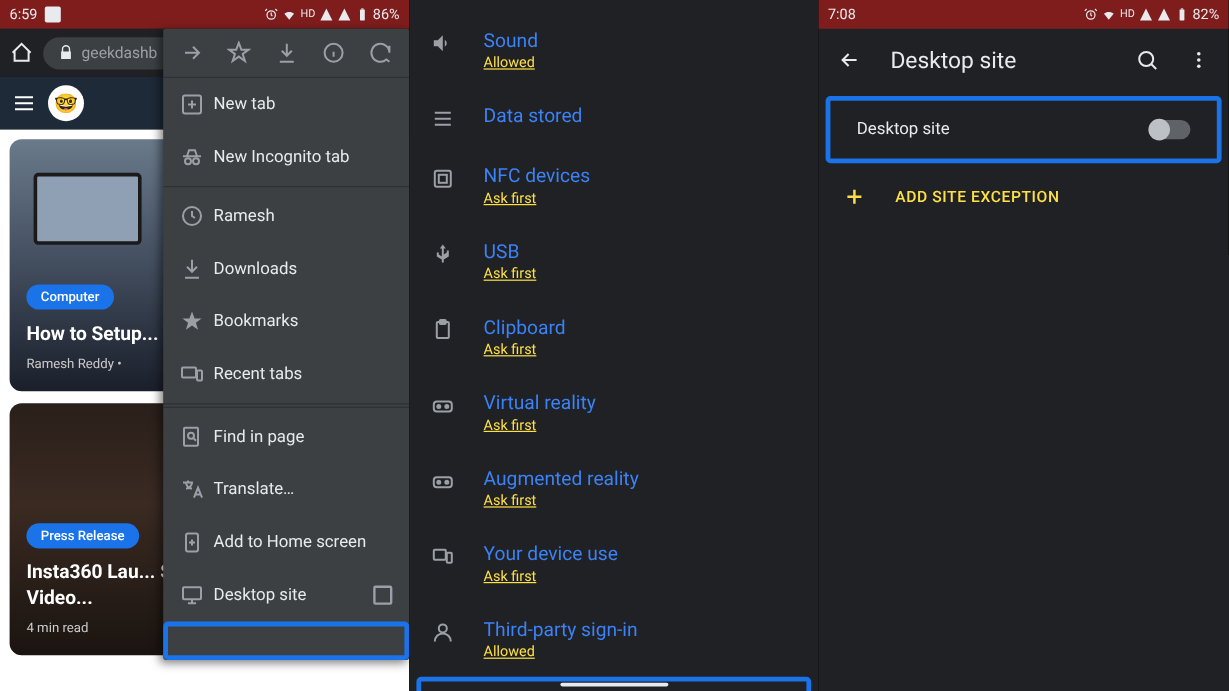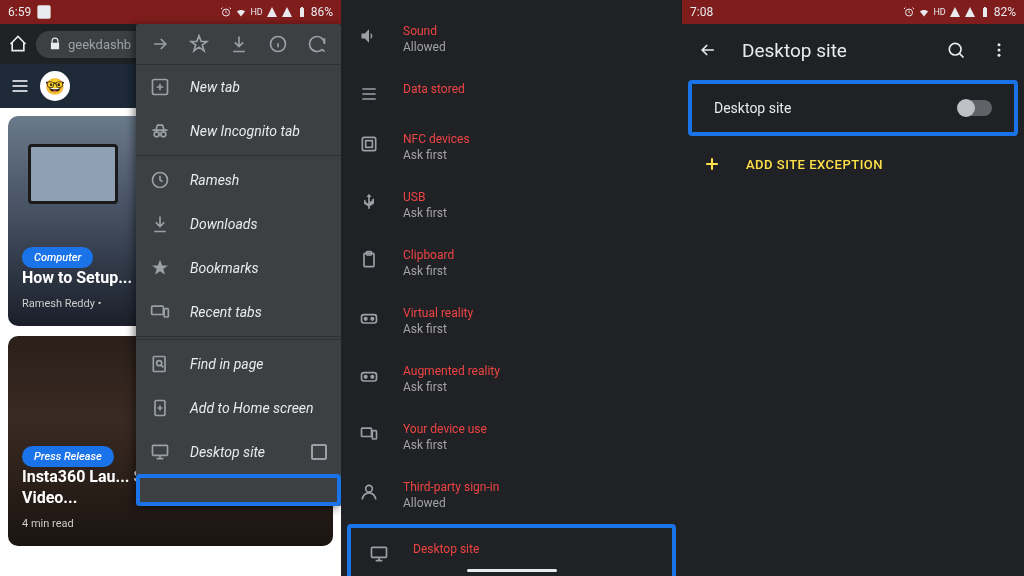--- a/index.html
+++ b/index.html
@@ -21,45 +21,45 @@
     .url-pill svg { color: #e8eaed; }
 
     .site-header { background: #1e2a38; height: 44px; display: flex; align-items: center; gap: 10px; padding: 0 10px; }
     .hamburger { color: #fff; }
     .logo-circle { width: 30px; height: 30px; background: #fff; border-radius: 50%; display: flex; align-items: center; justify-content: center; }
 
     .article-area { background: #fff; padding: 8px; height: 468px; }
     .card { position: relative; height: 210px; border-radius: 10px; margin-bottom: 10px; padding: 16px 14px; display: flex; flex-direction: column; justify-content: flex-end; color: #fff; overflow: hidden; }
     .card1 { background: linear-gradient(to bottom, #6a7a8a 0%, #4a5668 40%, #1a1f2a 100%); }
     .card2 { background: linear-gradient(to bottom, #2a1f1a 0%, #3a2a22 40%, #1a1410 100%); }
-    .tag { display: inline-block; padding: 4px 12px; border-radius: 12px; font-size: 11px; font-weight: 500; width: fit-content; font-style: italic; }
+    .tag { display: inline-block; padding: 4px 12px; border-radius: 12px; font-size: 11px; font-weight: 500; margin-bottom: 10px; width: fit-content; }
     .tag-blue { background: #1a73e8; color: #fff; }
     .card h3 { font-size: 16px; font-weight: 700; line-height: 1.3; margin-bottom: 8px; }
     .card .meta { font-size: 11px; color: #ccc; }
     .monitor { position: absolute; top: 28px; left: 20px; width: 90px; height: 60px; background: #8fa0b5; border: 3px solid #1a1a1a; border-radius: 4px; }
 
     
     .chrome-menu { position: absolute; top: 24px; right: 0; width: 205px; background: #3c4043; z-index: 10; border-radius: 2px; box-shadow: -2px 2px 8px rgba(0,0,0,0.5); }
     .menu-header { display: flex; justify-content: space-between; align-items: center; padding: 10px 14px; border-bottom: 1px solid #2e3134; }
     .menu-header svg, .menu-header span { color: #9aa0a6; }
-    .menu-item { display: flex; align-items: center; gap: 20px; padding: 12px 14px; color: #e8eaed; font-size: 14px; position: relative; font-style: italic; }
+    .menu-item { display: flex; align-items: center; gap: 8px; padding: 12px 14px; color: #e8eaed; font-size: 14px; position: relative; }
     .menu-item svg { color: #9aa0a6; flex-shrink: 0; }
     .menu-divider { height: 1px; background: #2e3134; margin: 2px 0; }
     .whatsapp-badge { position: absolute; right: 14px; width: 20px; height: 20px; background: #25d366; border-radius: 50%; }
     .checkbox-outline { position: absolute; right: 14px; width: 16px; height: 16px; border: 2px solid #9aa0a6; border-radius: 2px; }
     .highlight-blue { border: 4px solid #1a73e8; border-radius: 4px; }
 
     
     .p2 { background: #202124; }
     .settings-list { padding-top: 10px; }
     .settings-item { display: flex; align-items: flex-start; gap: 24px; padding: 14px 18px; }
     .settings-item svg { color: #9aa0a6; margin-top: 2px; flex-shrink: 0; }
     .settings-item-text { display: flex; flex-direction: column; gap: 2px; }
-    .settings-item-title { color: #ef4444; font-size: 12px; }
-    .settings-item-sub { color: #a3a3a3; font-size: 12px; }
+    .settings-item-title { color: #3b82f6; font-size: 16px; }
+    .settings-item-sub { color: #fde047; font-size: 12px; text-decoration: underline; }
     .p2-highlight { margin: 0 6px; }
 
     
     .p3 { background: #202124; }
     .app-bar { display: flex; align-items: center; gap: 24px; padding: 12px 16px; height: 52px; }
     .app-bar svg { color: #e8eaed; }
     .app-bar-title { color: #e8eaed; font-size: 19px; font-weight: 400; flex: 1; }
     .toggle-row { display: flex; align-items: center; justify-content: space-between; padding: 12px 16px; margin: 4px 6px; }
     .toggle-text { display: flex; flex-direction: column; gap: 2px; }
     .toggle-title { color: #e8eaed; font-size: 14px; }
@@ -207,20 +207,26 @@
     <div class="menu-item">
       <svg class="icon" viewBox="0 0 24 24" fill="none" stroke="currentColor" stroke-width="2">
           <rect x="4" y="3" width="14" height="18" rx="1"></rect>
           <circle cx="11" cy="11" r="3"></circle>
           <path d="M13 13l3 3"></path>
         </svg>
       <span>Find in page</span>
     </div>
     <div class="menu-item">
       <svg class="icon" viewBox="0 0 24 24" fill="none" stroke="currentColor" stroke-width="2">
+          <path d="M3 5h10M8 3v2M6 5c0 3 3 6 6 6M12 5c0 3-3 6-6 6M14 20l4-10 4 10M15 17h6"></path>
+        </svg>
+      <span>Translate…</span>
+    </div>
+    <div class="menu-item">
+      <svg class="icon" viewBox="0 0 24 24" fill="none" stroke="currentColor" stroke-width="2">
           <rect x="6" y="3" width="12" height="18" rx="2"></rect>
           <path d="M12 9v6M9 12h6"></path>
         </svg>
       <span>Add to Home screen</span>
     </div>
     <div class="menu-item">
       <svg class="icon" viewBox="0 0 24 24" fill="none" stroke="currentColor" stroke-width="2">
           <rect x="3" y="4" width="18" height="12" rx="1"></rect>
           <path d="M8 20h8M12 16v4"></path>
         </svg>

